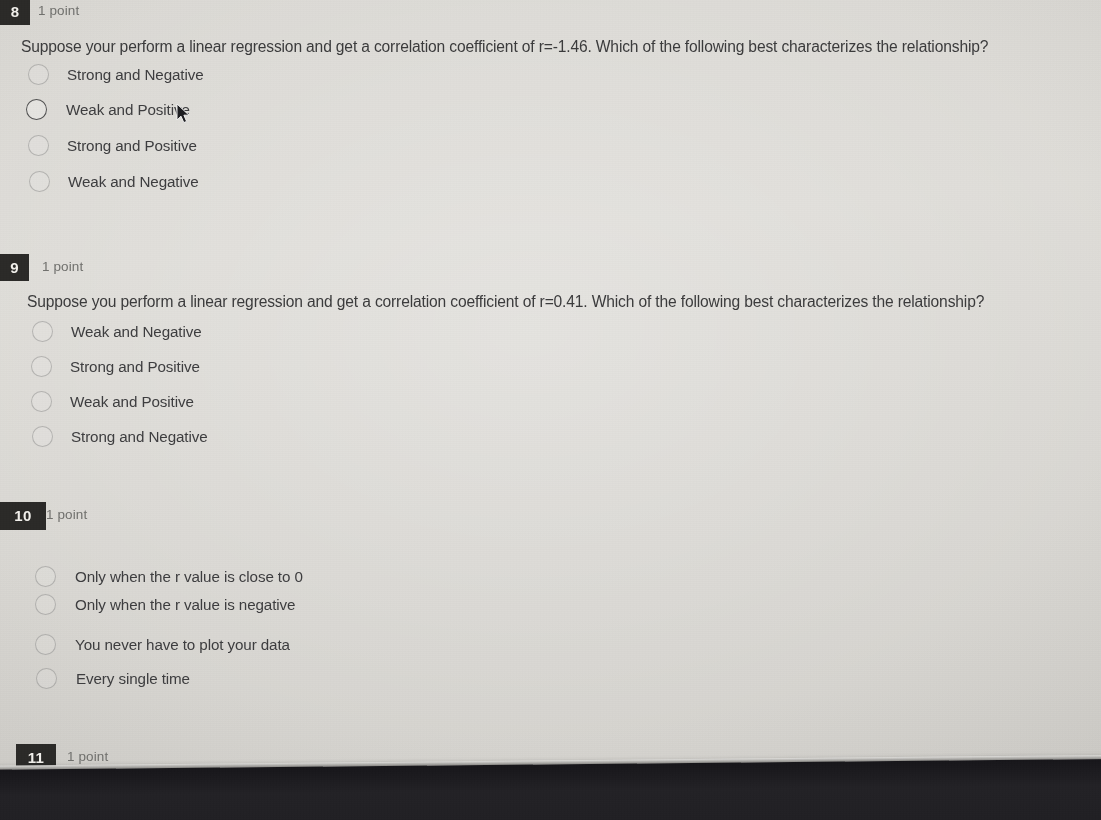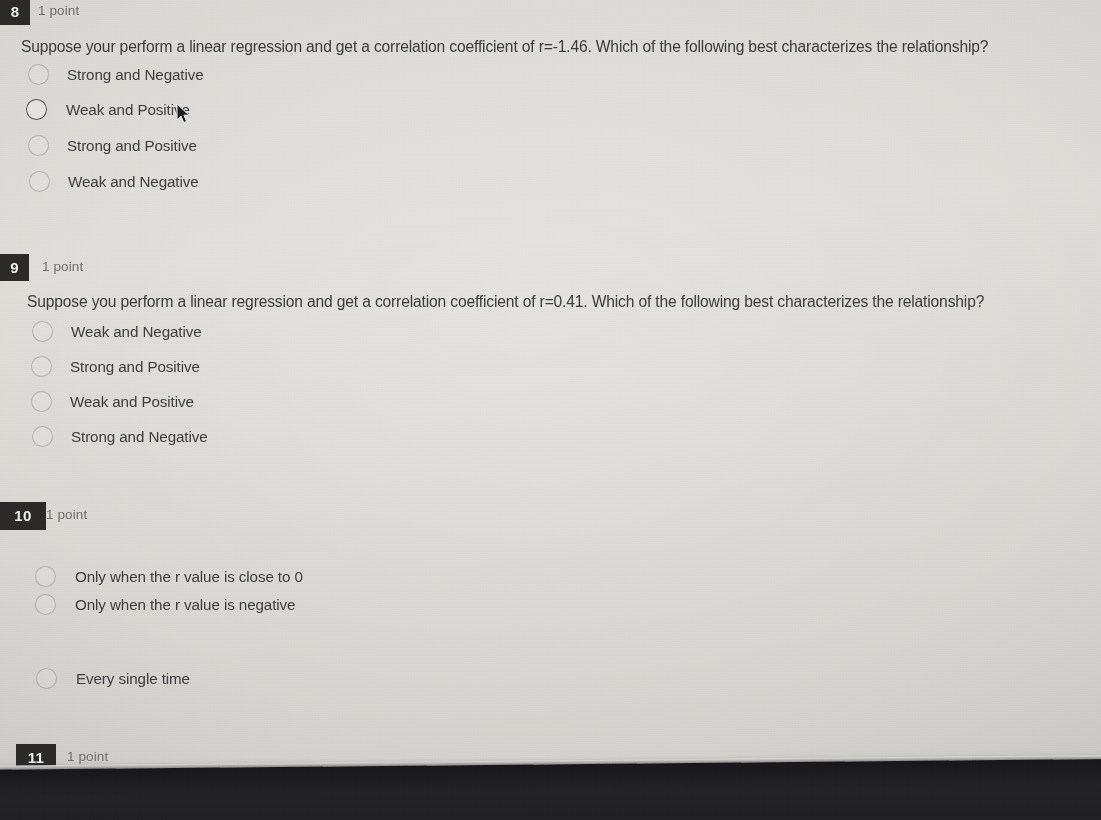--- a/index.html
+++ b/index.html
@@ -211,20 +211,24 @@
       <div class="option" style="left:35px; top:64px;">
         <span class="radio"></span>
         <span class="olabel" style="margin-left:19px;">Only when the r value is close to 0</span>
       </div>
 
       <div class="option" style="left:35px; top:92px;">
         <span class="radio"></span>
         <span class="olabel" style="margin-left:19px;">Only when the r value is negative</span>
       </div>
 
+      <div class="option" style="left:35px; top:132px;">
+        <span class="radio"></span>
+        <span class="olabel" style="margin-left:19px;">You never have to plot your data</span>
+      </div>
 
       <div class="option" style="left:36px; top:166px;align-items:center;">
         <span class="radio"></span>
         <span class="olabel" style="margin-left:19px;">Every single time</span>
       </div>
     </div>
 
     <div class="qblock" style="top:744px; width:1101px;margin-left:16px;">
       <div class="qhead">
         <div class="badge" style="width:40px; height:28px; line-height:28px;">11</div>

